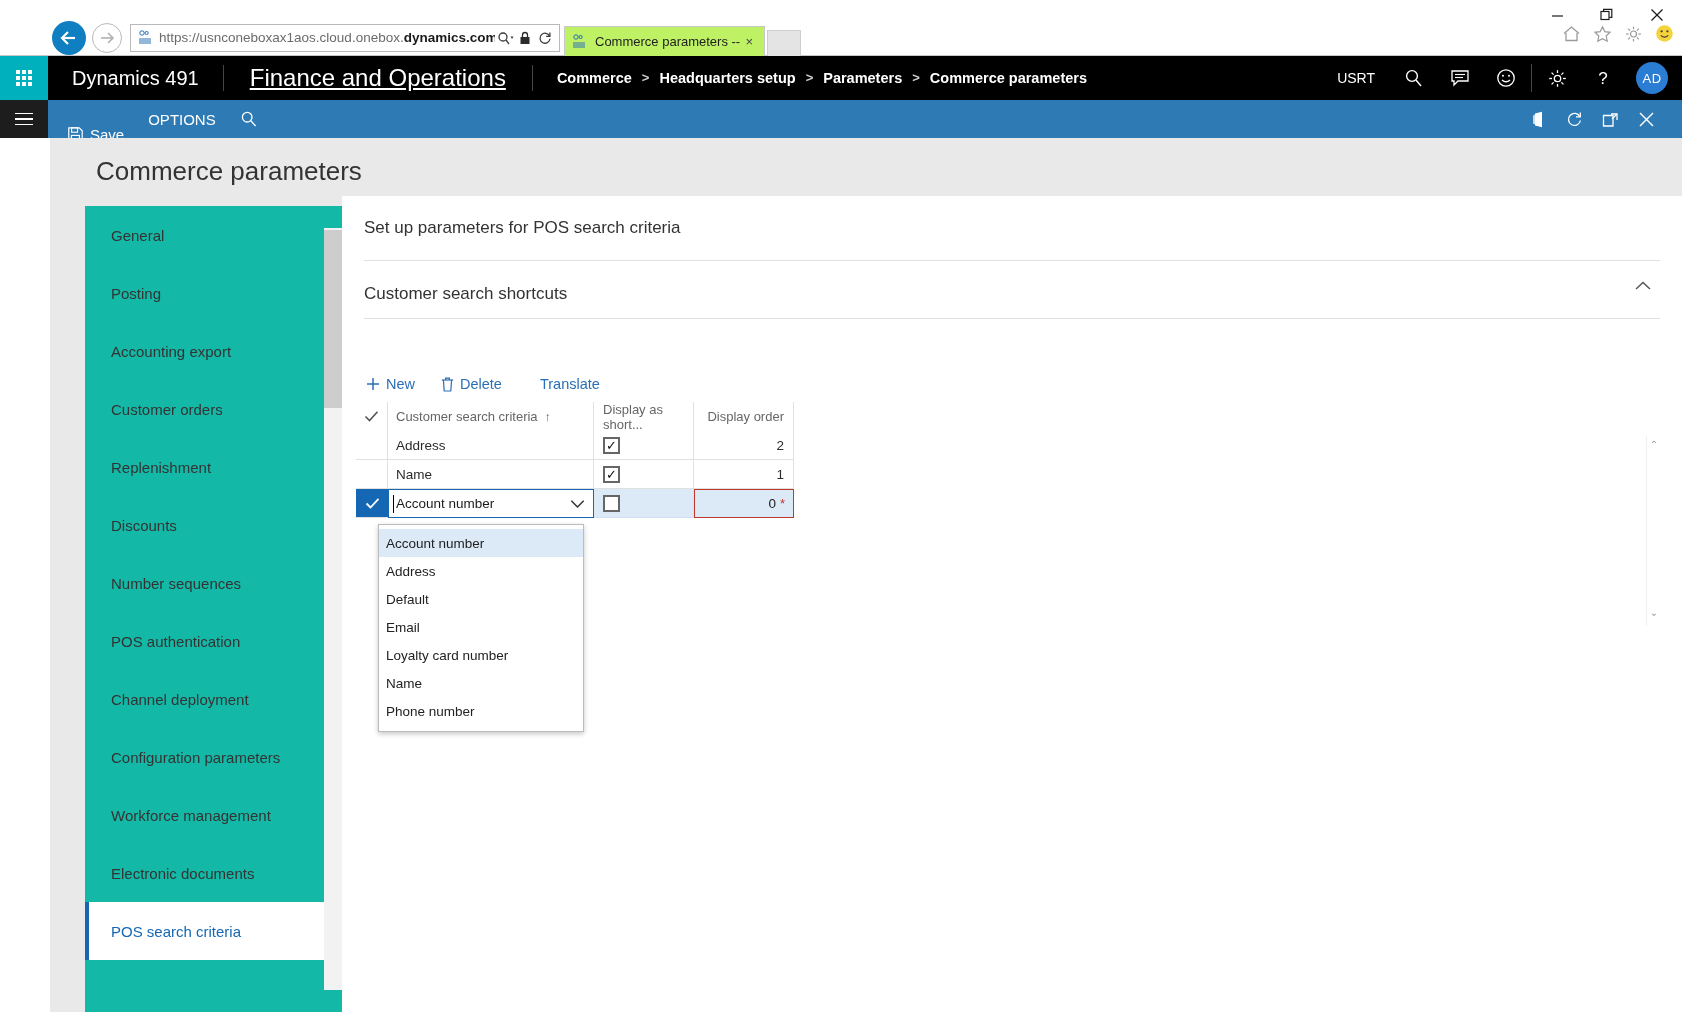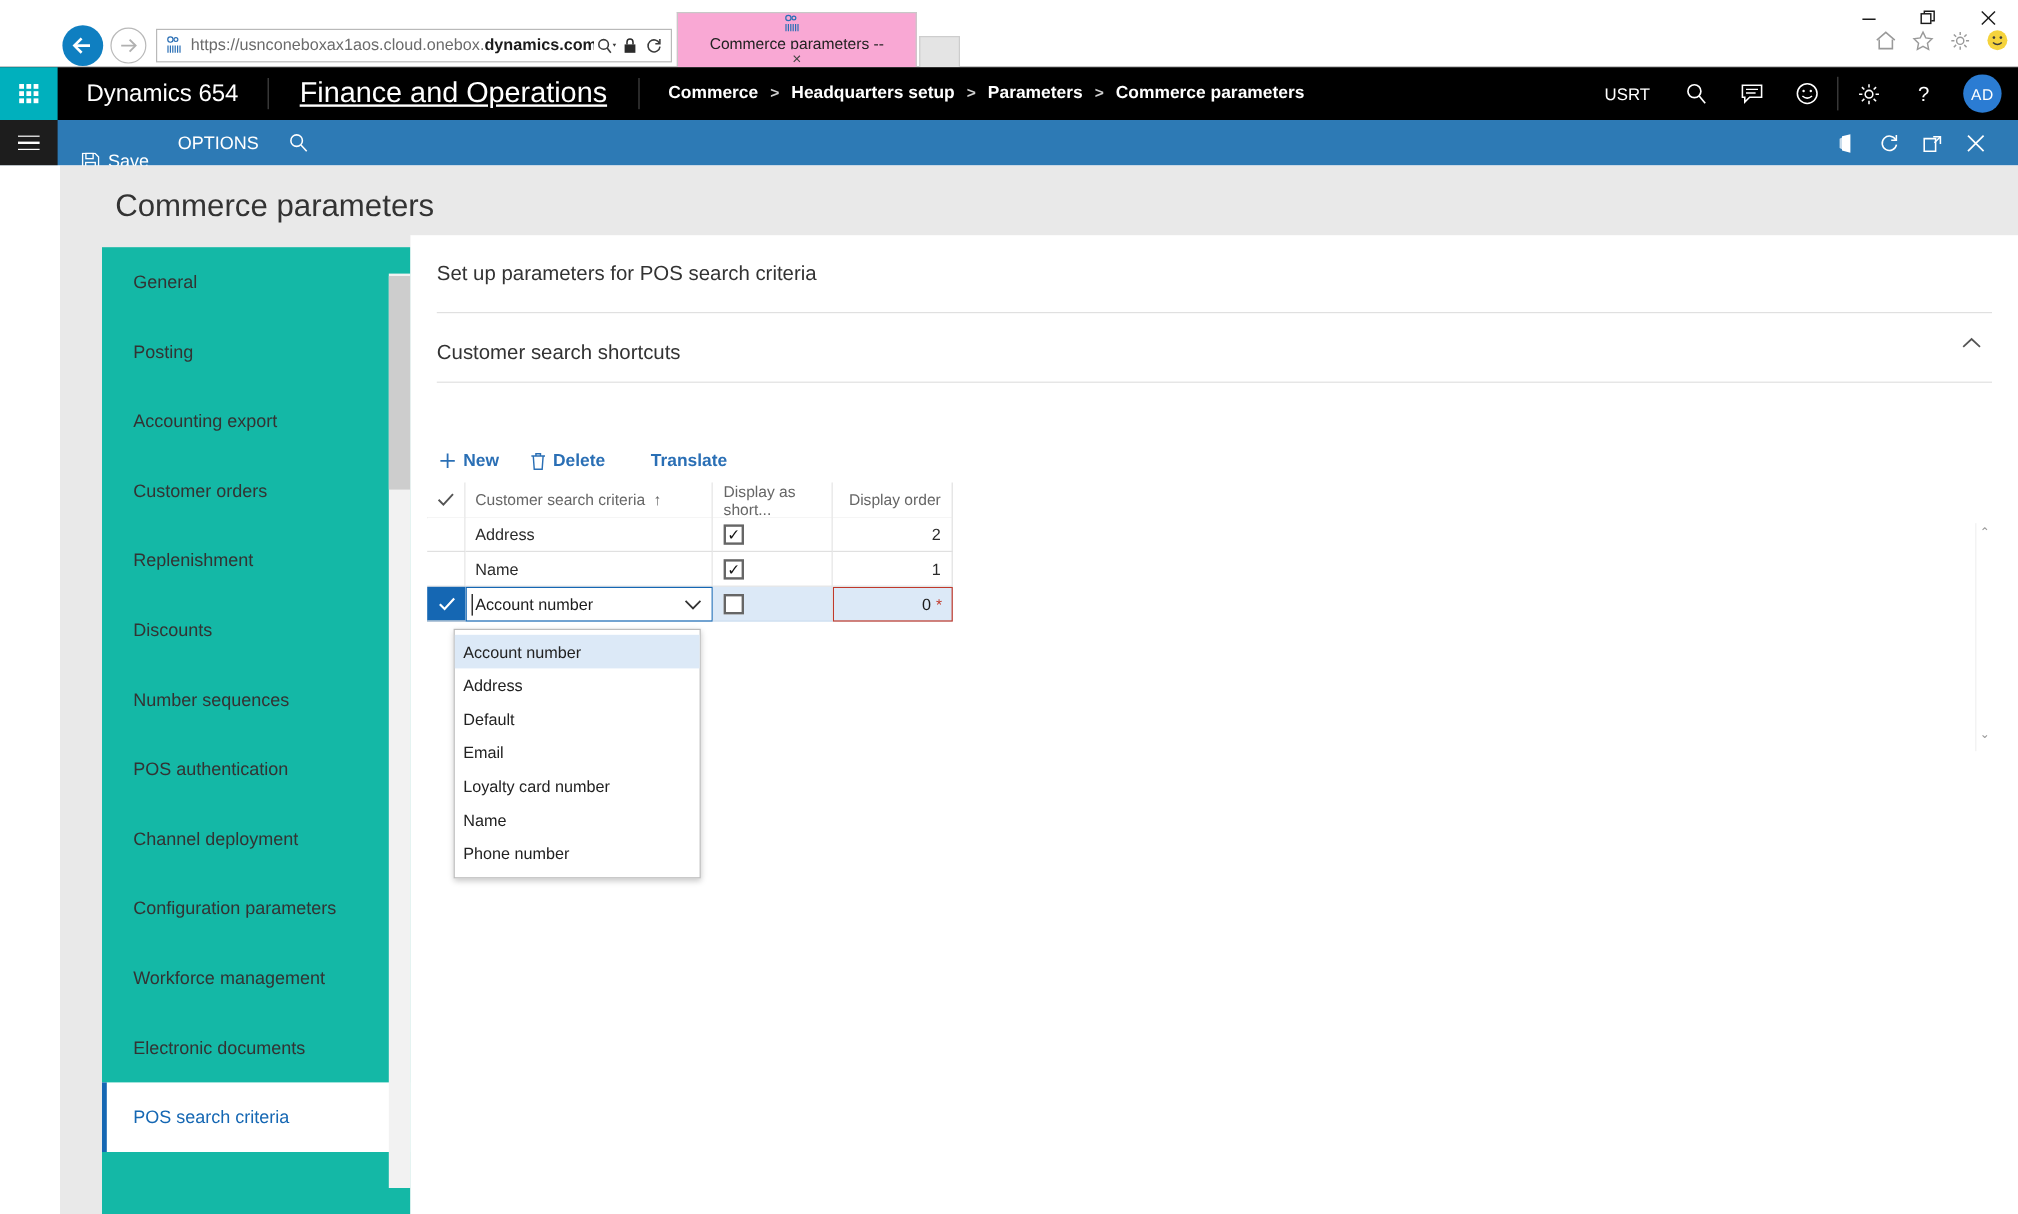--- a/index.html
+++ b/index.html
@@ -68,27 +68,27 @@
   }
   #addr-text b { color: #1b1b1b; font-weight: 600; }
   #addr-bar .abtn {
     flex: 0 0 auto;
     width: 20px; height: 26px;
     display: flex; align-items: center; justify-content: center;
     color: #4a4a4a;
   }
   #tab-strip { display: flex; align-items: flex-end; height: 36px; margin-left: 4px; }
   .browser-tab {
-    height: 46px; min-width: 200px;
-    background: #f9a8d4;
+    height: 30px; min-width: 200px;
+    background: #bef264;
     border: 1px solid #c8c8c8;
     border-bottom: none;
     display: flex; align-items: center;
     padding: 0 6px;
-    font-size: 13px; color: #222; flex-direction: column;
+    font-size: 13px; color: #222;
   }
   .browser-tab .tico { width: 18px; height: 18px; margin-right: 6px; }
   .browser-tab .tlabel { flex: 1 1 auto; white-space: nowrap; overflow: hidden; }
   .browser-tab .tclose { width: 18px; text-align: center; color: #444; font-size: 13px; }
   .tab-new {
     width: 34px; height: 26px;
     background: #e4e4e4; border: 1px solid #cdcdcd; border-bottom: none;
     margin-left: 2px;
   }
   #chrome-icons {
@@ -253,21 +253,21 @@
     color: #555; font-size: 14px;
   }
   #fastab-rule {
     position: absolute; left: 22px; top: 122px;
     width: 1296px; height: 1px; background: #e0e0e0;
   }
 
   
   #grid-toolbar {
     position: absolute; left: 14px; top: 176px;
-    display: flex; align-items: center; gap: 6px; font-weight: bold;
+    display: flex; align-items: center; gap: 6px;
   }
   .tb-btn {
     display: flex; align-items: center; gap: 6px;
     color: #2a6fb5; font-size: 14.5px;
     padding: 4px 10px;
   }
 
   
   #grid {
     position: absolute; left: 14px; top: 206px;
@@ -517,21 +517,21 @@
         <i></i>
         <i></i>
         <i></i>
         <i></i>
         <i></i>
         <i></i>
         <i></i>
         <i></i>
     </span>
   </div>
-  <div id="brand-dynamics">Dynamics 654</div>
+  <div id="brand-dynamics">Dynamics 491</div>
   <div id="brand-module">Finance and Operations</div>
   <div id="breadcrumb">
     <span>Commerce</span>
     <span class="sep">&gt;</span>
     <span>Headquarters setup</span>
     <span class="sep">&gt;</span>
     <span>Parameters</span>
     <span class="sep">&gt;</span>
     <span>Commerce parameters</span>
   </div>

